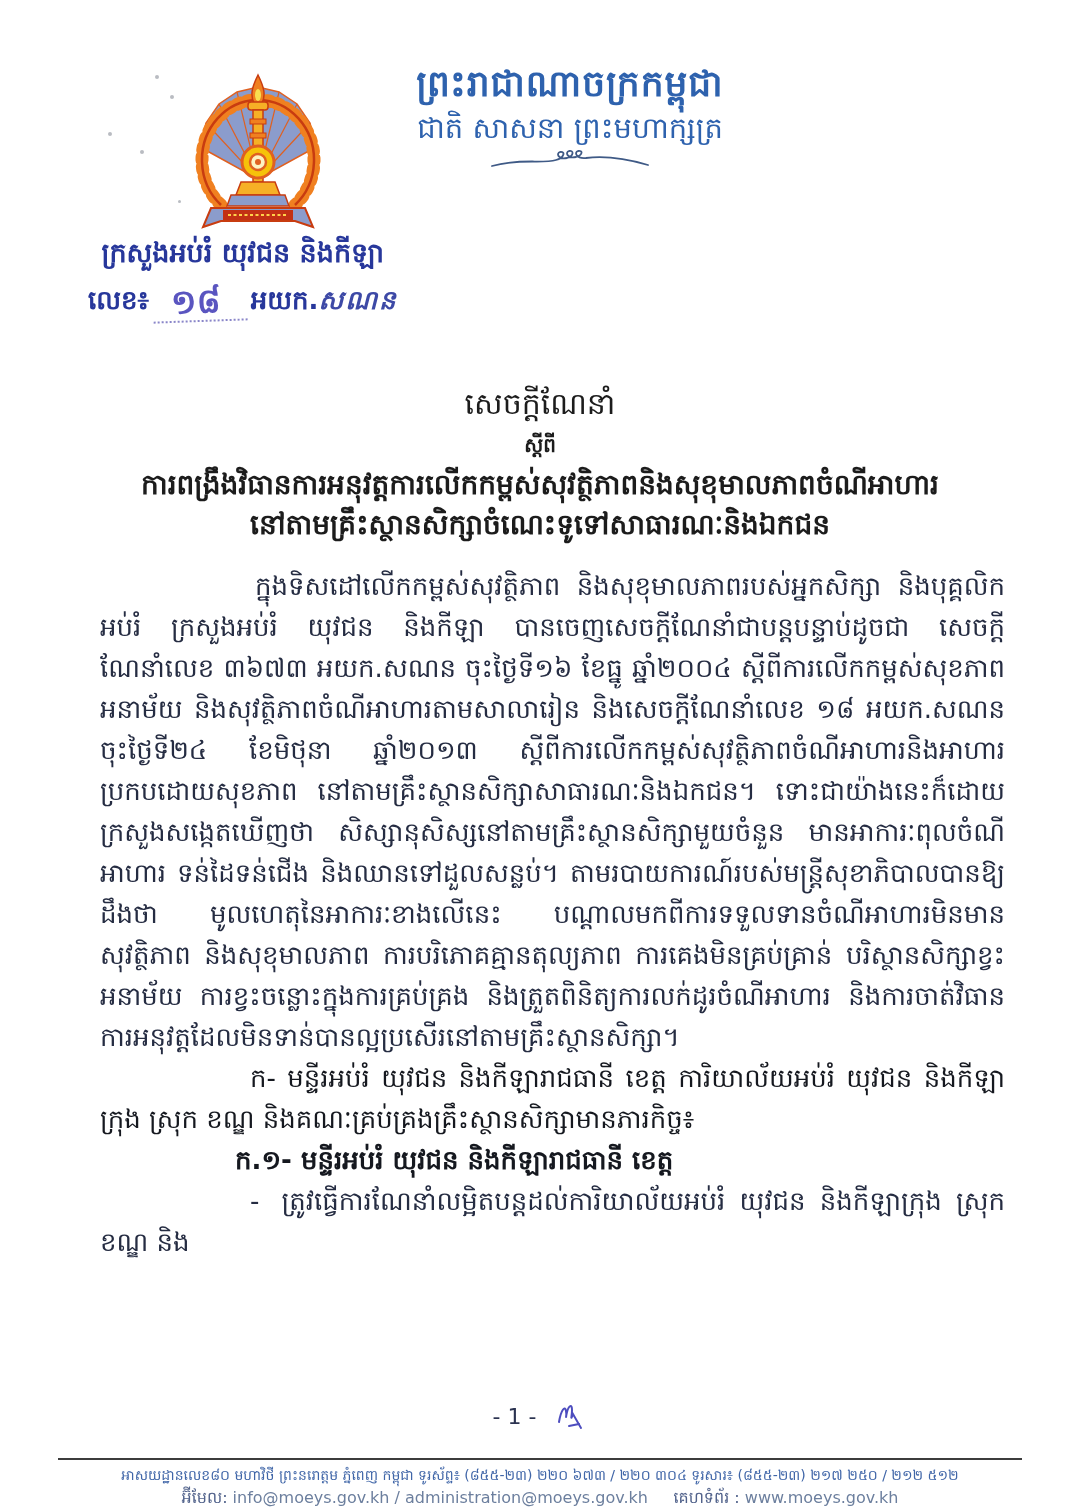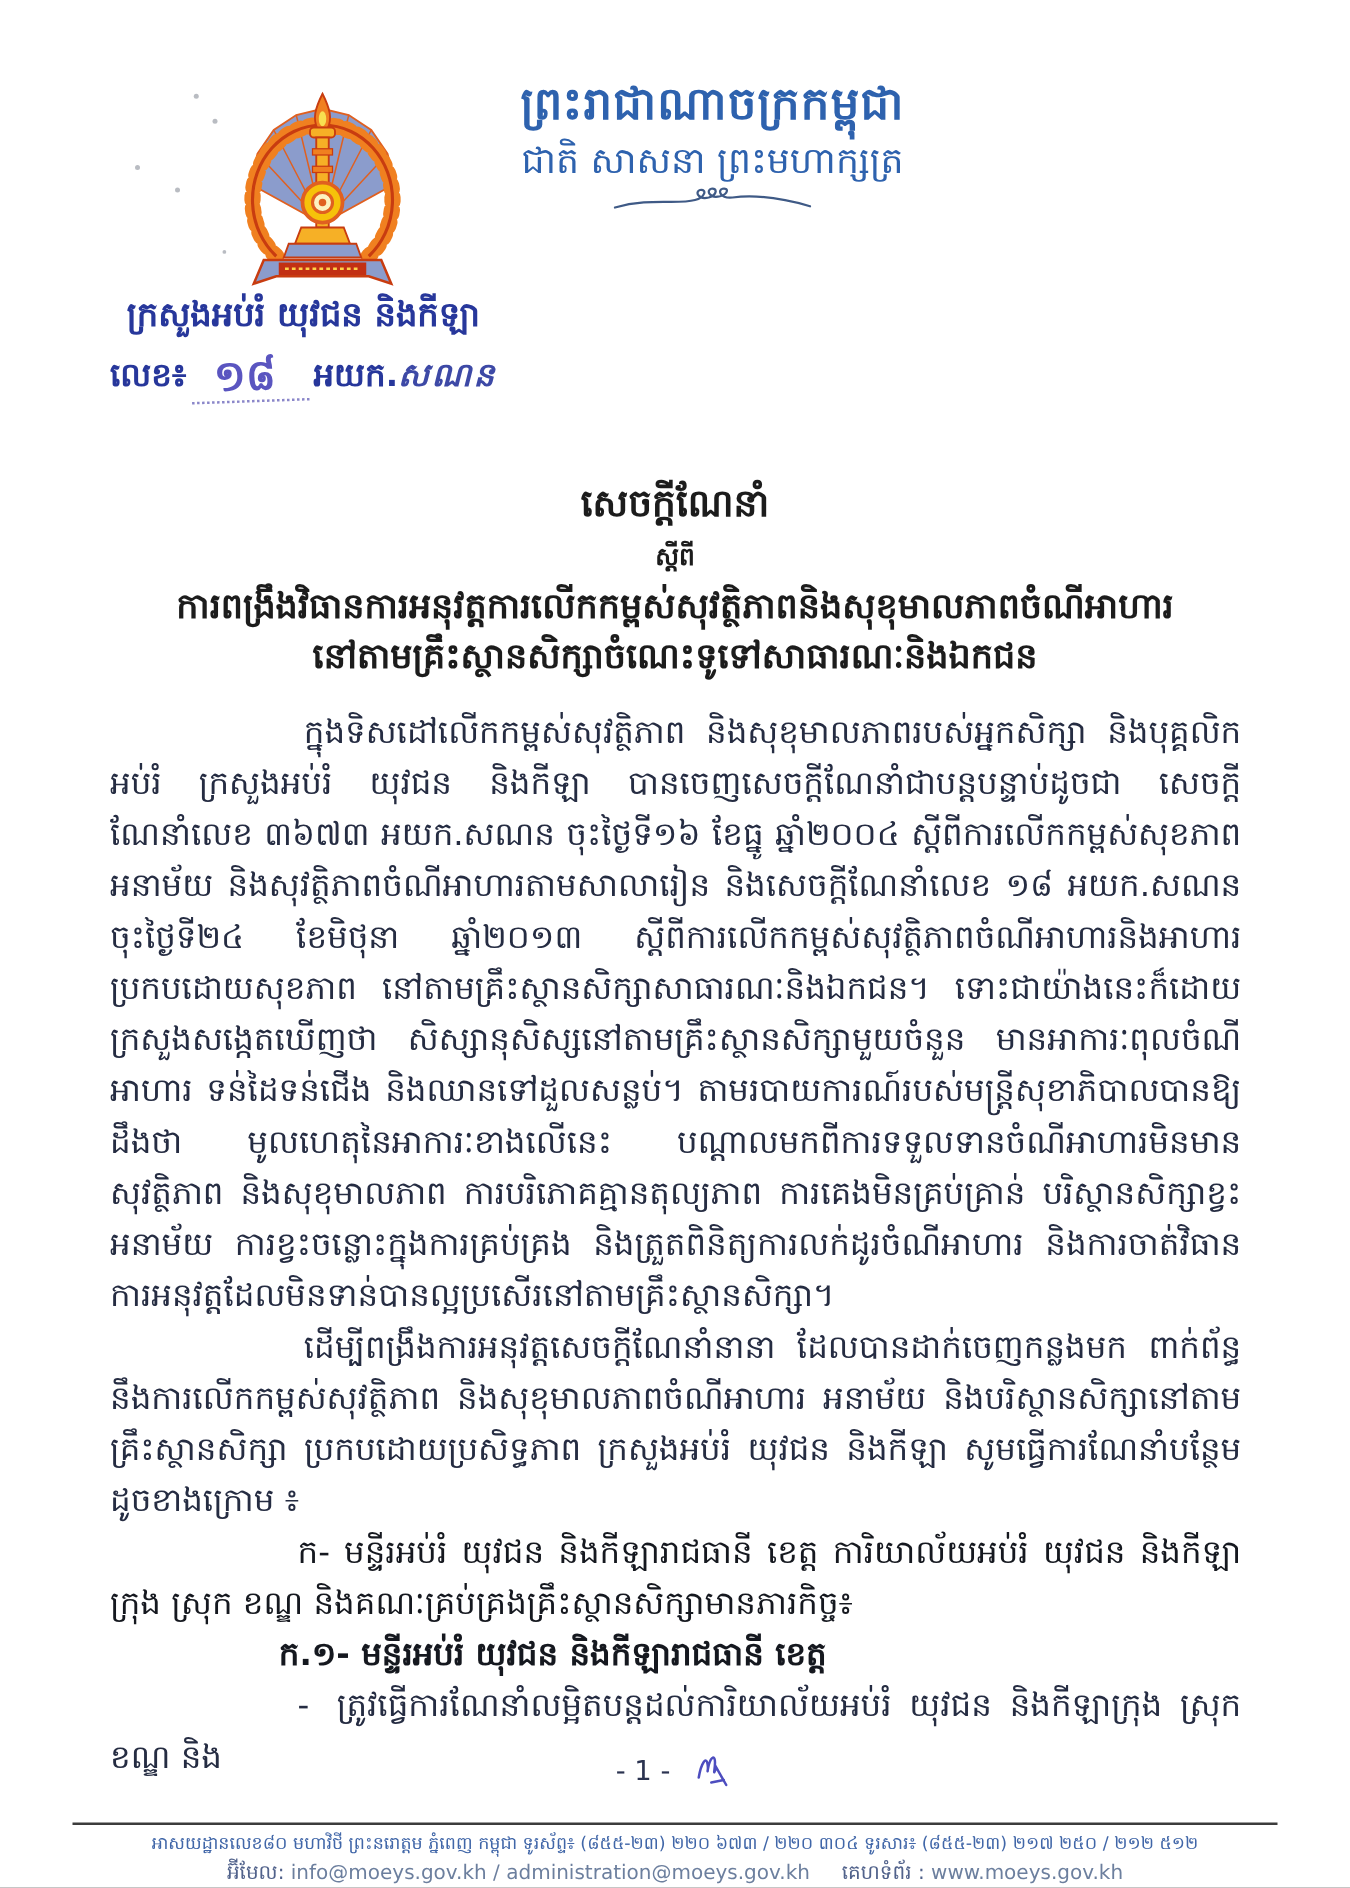--- a/index.html
+++ b/index.html
@@ -25,26 +25,26 @@
     font-size:34px;font-weight:bold;color:#5a55c0;
     padding:0 26px 2px 18px;margin:0 4px;
     border-bottom:2px dotted #8a86c9;
     transform:rotate(-2deg);line-height:34px;
   }
   .ref-code-suffix{font-style:italic;color:#3d49a6;letter-spacing:2px;}
   .specks{position:absolute;left:100px;top:60px;width:110px;height:70px;}
   .specks i{position:absolute;width:4px;height:4px;border-radius:50%;background:#8a8f99;opacity:.6;}
   
   .title-block{position:absolute;left:60px;top:383px;width:960px;text-align:center;color:#1c1c1c;}
-  .title-l1{font-size:30px;font-weight:bold;line-height:42px;}
+  .title-l1{font-size:30px;font-weight:normal;line-height:42px;}
   .title-l2{font-size:20px;font-weight:bold;line-height:40px;}
   .title-l3,.title-l4{font-size:28px;font-weight:bold;line-height:40px;}
   
   .body-block{
-    position:absolute;left:88px;top:566px;width:905px;
+    position:absolute;left:100px;top:566px;width:905px;
     font-size:26px;line-height:41px;color:#252c42;
     text-align:justify;
   }
   .body-block p{margin:0;text-indent:155px;}
   .sec-a{margin:0;font-weight:normal;color:#15181f;text-indent:150px;}
   .sec-a1{margin:0;font-weight:bold;color:#15181f;text-indent:135px;}
   .bullet{margin:0;text-indent:150px;}
   .bullet .dash{padding-right:22px;}
   
   .pageno-row{position:absolute;left:0;top:1398px;width:1080px;text-align:center;font-size:22px;color:#2b3350;}
@@ -124,21 +124,20 @@
 
   <div class="title-block">
     <div class="title-l1">សេចក្តីណែនាំ</div>
     <div class="title-l2">ស្តីពី</div>
     <div class="title-l3">ការពង្រឹងវិធានការអនុវត្តការលើកកម្ពស់សុវត្ថិភាពនិងសុខុមាលភាពចំណីអាហារ</div>
     <div class="title-l4">នៅតាមគ្រឹះស្ថានសិក្សាចំណេះទូទៅសាធារណៈនិងឯកជន</div>
   </div>
 
   <div class="body-block">
     <p>ក្នុងទិសដៅលើកកម្ពស់សុវត្ថិភាព និងសុខុមាលភាពរបស់អ្នកសិក្សា និងបុគ្គលិកអប់រំ ក្រសួងអប់រំ យុវជន និងកីឡា បានចេញសេចក្តីណែនាំជាបន្តបន្ទាប់ដូចជា សេចក្តីណែនាំលេខ ៣៦៧៣ អយក.សណន ចុះថ្ងៃទី១៦ ខែធ្នូ ឆ្នាំ២០០៤ ស្តីពីការលើកកម្ពស់សុខភាព អនាម័យ និងសុវត្ថិភាពចំណីអាហារតាមសាលារៀន និងសេចក្តីណែនាំលេខ ១៨ អយក.សណន ចុះថ្ងៃទី២៤ ខែមិថុនា ឆ្នាំ២០១៣ ស្តីពីការលើកកម្ពស់សុវត្ថិភាពចំណីអាហារនិងអាហារប្រកបដោយសុខភាព នៅតាមគ្រឹះស្ថានសិក្សាសាធារណៈនិងឯកជន។ ទោះជាយ៉ាងនេះក៏ដោយ ក្រសួងសង្កេតឃើញថា សិស្សានុសិស្សនៅតាមគ្រឹះស្ថានសិក្សាមួយចំនួន មានអាការៈពុលចំណីអាហារ ទន់ដៃទន់ជើង និងឈានទៅដួលសន្លប់។ តាមរបាយការណ៍របស់មន្ត្រីសុខាភិបាលបានឱ្យដឹងថា មូលហេតុនៃអាការៈខាងលើនេះ បណ្តាលមកពីការទទួលទានចំណីអាហារមិនមានសុវត្ថិភាព និងសុខុមាលភាព ការបរិភោគគ្មានតុល្យភាព ការគេងមិនគ្រប់គ្រាន់ បរិស្ថានសិក្សាខ្វះអនាម័យ ការខ្វះចន្លោះក្នុងការគ្រប់គ្រង និងត្រួតពិនិត្យការលក់ដូរចំណីអាហារ និងការចាត់វិធានការអនុវត្តដែលមិនទាន់បានល្អប្រសើរនៅតាមគ្រឹះស្ថានសិក្សា។</p>
-    <p>ដើម្បីពង្រឹងការអនុវត្តសេចក្តីណែនាំនានា ដែលបានដាក់ចេញកន្លងមក ពាក់ព័ន្ធនឹងការលើកកម្ពស់សុវត្ថិភាព និងសុខុមាលភាពចំណីអាហារ អនាម័យ និងបរិស្ថានសិក្សានៅតាមគ្រឹះស្ថានសិក្សា ប្រកបដោយប្រសិទ្ធភាព ក្រសួងអប់រំ យុវជន និងកីឡា សូមធ្វើការណែនាំបន្ថែមដូចខាងក្រោម ៖</p>
     <div class="sec-a">ក- មន្ទីរអប់រំ យុវជន និងកីឡារាជធានី ខេត្ត ការិយាល័យអប់រំ យុវជន និងកីឡាក្រុង ស្រុក ខណ្ឌ និងគណៈគ្រប់គ្រងគ្រឹះស្ថានសិក្សាមានភារកិច្ច៖</div>
     <div class="sec-a1">ក.១- មន្ទីរអប់រំ យុវជន និងកីឡារាជធានី ខេត្ត</div>
     <div class="bullet">
       <span class="dash">-</span><span>ត្រូវធ្វើការណែនាំលម្អិតបន្តដល់ការិយាល័យអប់រំ យុវជន និងកីឡាក្រុង ស្រុក ខណ្ឌ និង</span>
     </div>
   </div>
 
   <div class="pageno-row">
     <span>- 1 -</span>
     <svg class="squiggle" width="34" height="34" viewBox="0 0 34 34">

